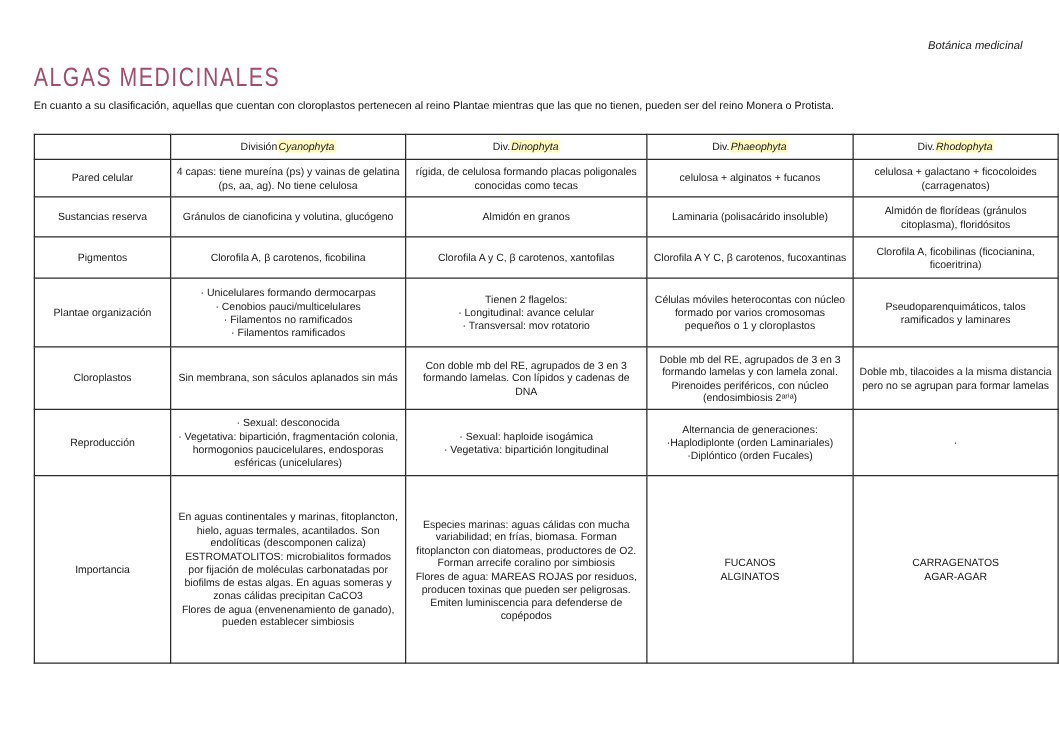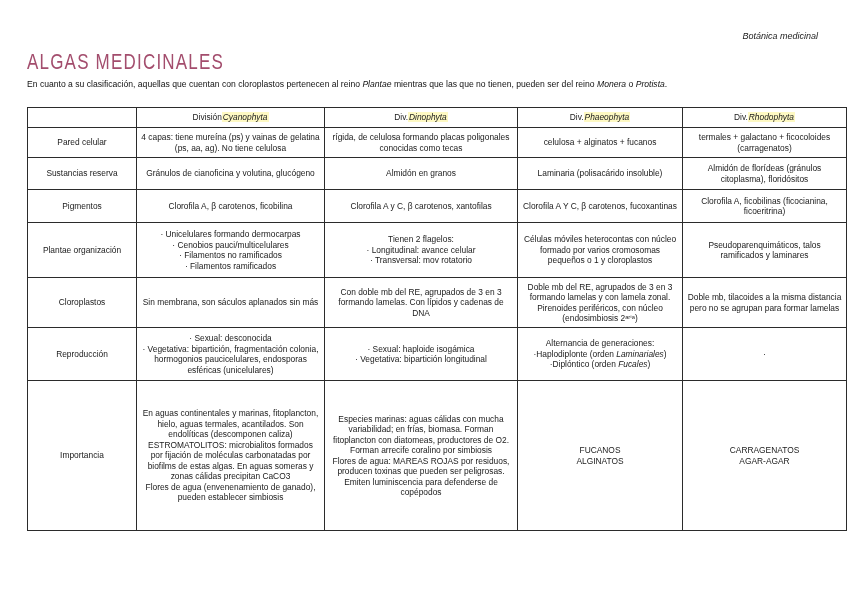--- a/index.html
+++ b/index.html
@@ -34,21 +34,21 @@
     display: inline-block;
   }
 
   .intro {
     position: absolute;
     top: 79px; left: 27px; right: 10px;
     font-size: 8.6px;
     line-height: 11.5px;
     color: #111;
   }
-  .it { font-style: italic; }
+  .it { }
 
   table.cmp {
     position: absolute;
     top: 107px; left: 27px;
     border-collapse: collapse;
     table-layout: fixed;
     width: 819px;
     font-size: 8.4px;
     line-height: 10.5px;
   }
@@ -98,21 +98,21 @@
       <td><span class="hdr-prefix">Div.</span><span class="division-name">Phaeophyta</span></td>
       <td><span class="hdr-prefix">Div.</span><span class="division-name">Rhodophyta</span></td>
     </tr>
 
 
     <tr style="height:30px">
       <td class="cell">Pared celular</td>
       <td class="cell">4 capas: tiene mureína (ps) y vainas de gelatina (ps, aa, ag). No tiene celulosa</td>
       <td class="cell">rígida, de celulosa formando placas poligonales conocidas como tecas</td>
       <td class="cell">celulosa + alginatos + fucanos</td>
-      <td class="cell">termales + galactano + ficocoloides (carragenatos)</td>
+      <td class="cell">celulosa + galactano + ficocoloides (carragenatos)</td>
     </tr>
 
     <tr style="height:32px">
       <td class="cell">Sustancias reserva</td>
       <td class="cell">Gránulos de cianoficina y volutina, glucógeno</td>
       <td class="cell">Almidón en granos</td>
       <td class="cell">Laminaria (polisacárido insoluble)</td>
       <td class="cell">Almidón de florídeas (gránulos citoplasma), floridósitos</td>
     </tr>
 

